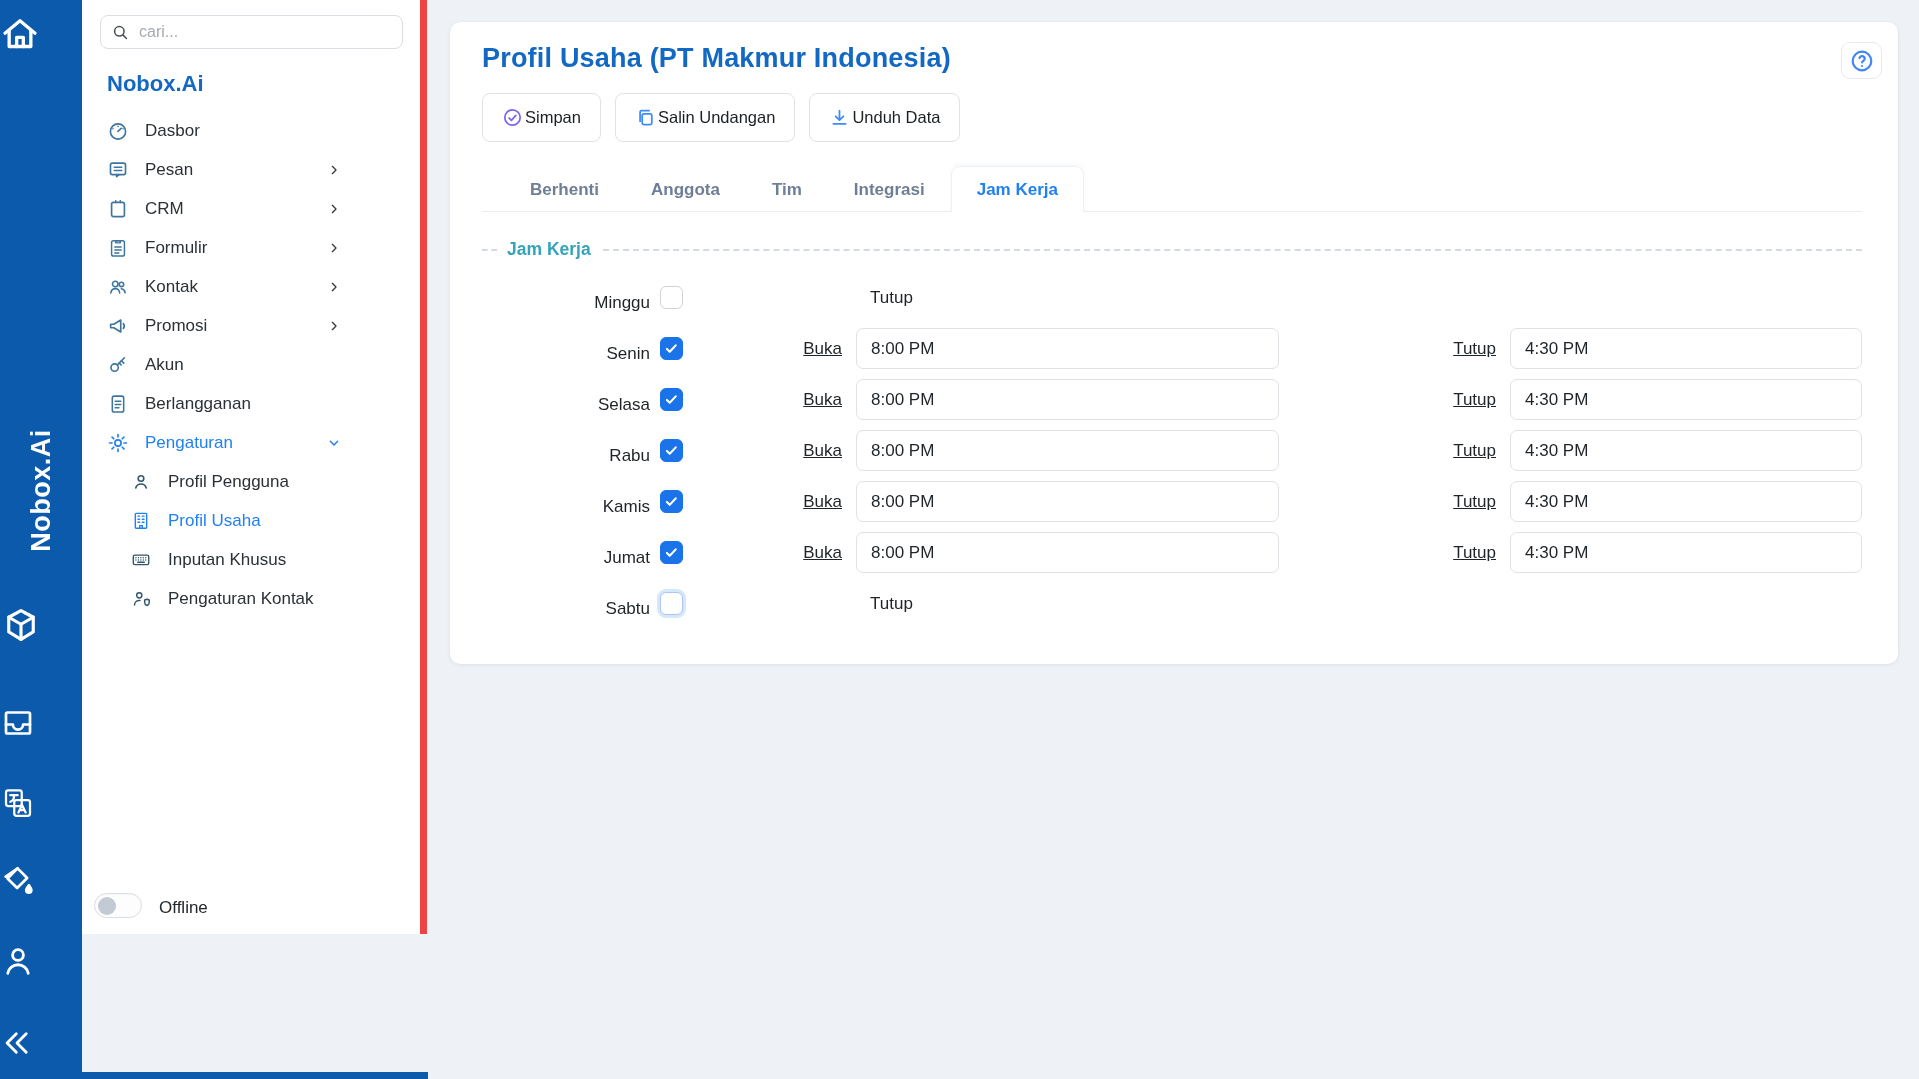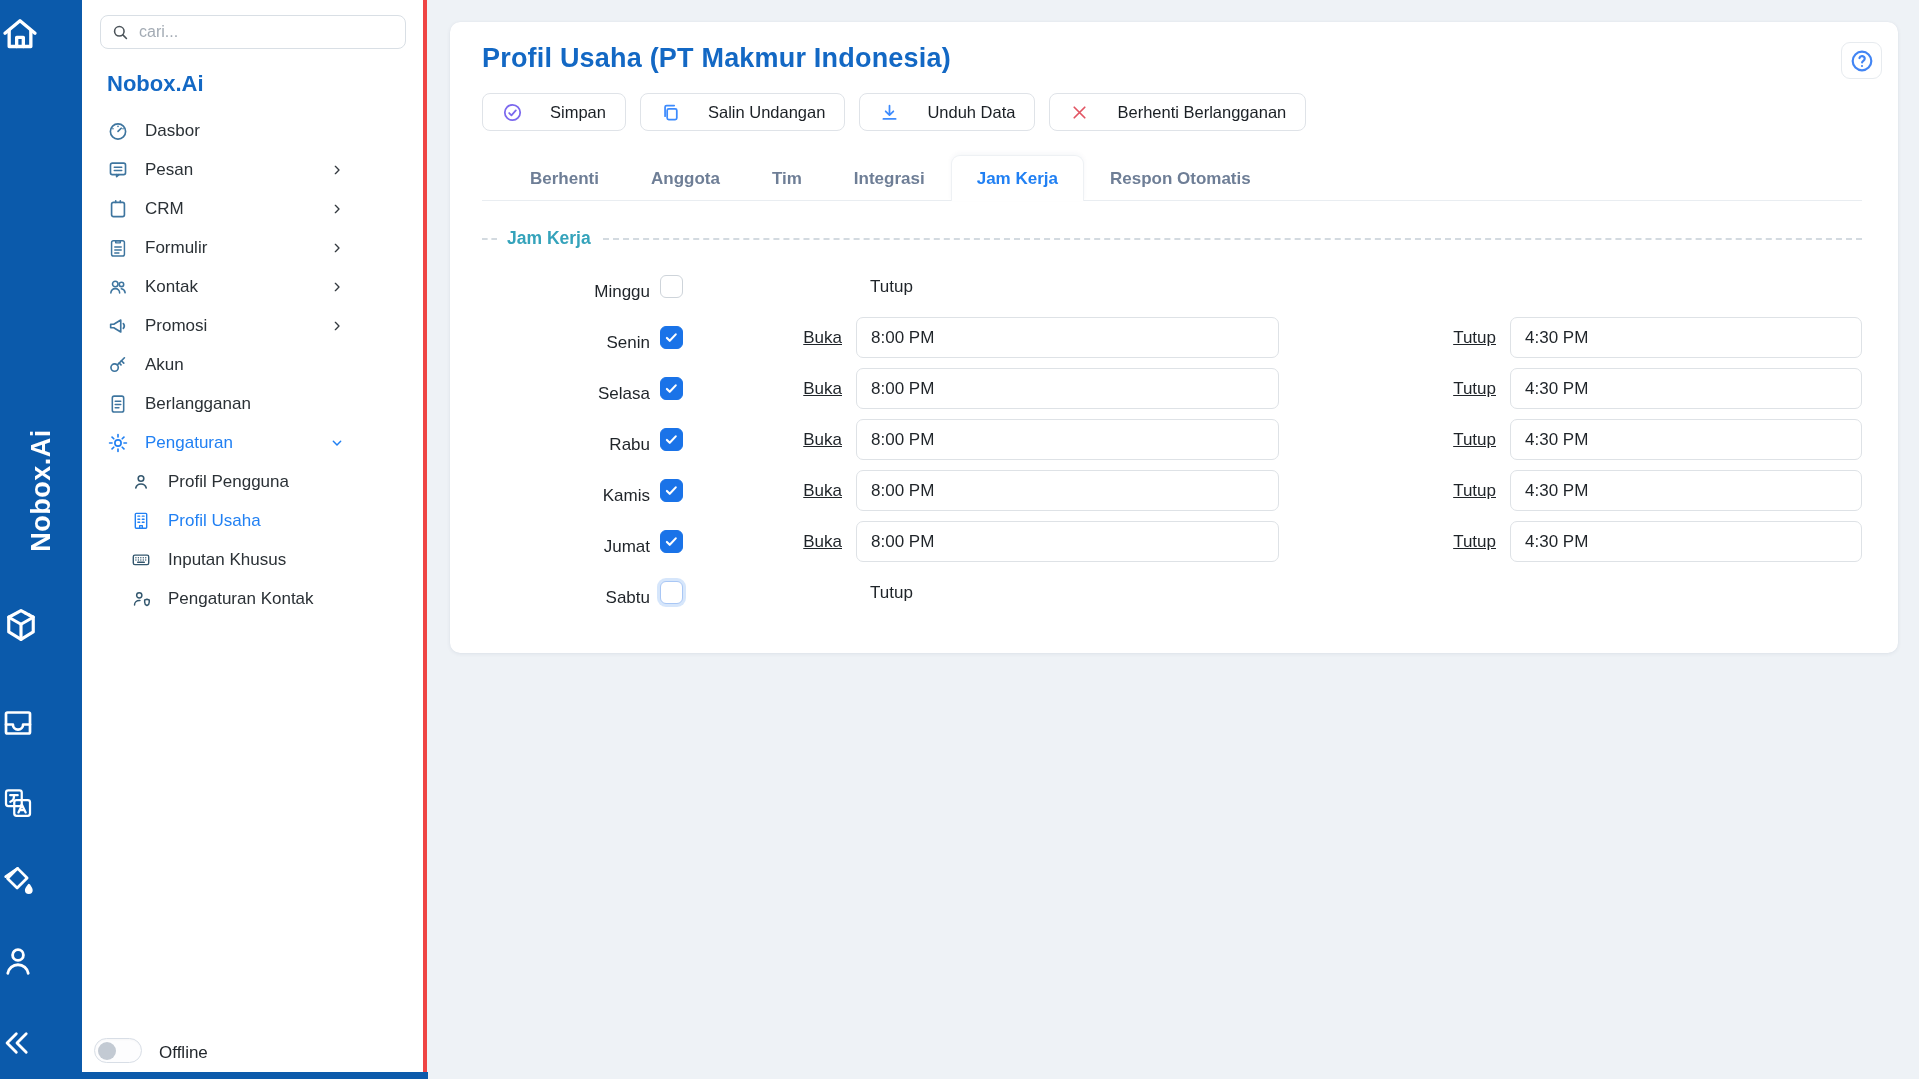--- a/index.html
+++ b/index.html
@@ -20,22 +20,22 @@
   .rail-brand {
     position:absolute; top:385px; left:0; width:82px; height:210px;
     display:flex; align-items:center; justify-content:center;
   }
   .rail-brand span {
     color:#fff; font-weight:700; font-size:27px; letter-spacing:0.5px;
     transform:rotate(-90deg); white-space:nowrap;
   }
   
   .sidebar {
-    width:345px; height:1079px; background:#ffffff; flex:0 0 345px; position:relative;
-    border-right:4px solid #ef4444; z-index:2; padding:15px 0 0 0;
+    width:345px; height:934px; background:#ffffff; flex:0 0 345px; position:relative;
+    border-right:7px solid #ef4444; z-index:2; padding:15px 0 0 0;
   }
   .search-wrap {
     margin:0 17px 0 18px; height:34px; border:1px solid #d9dfe5; border-radius:8px;
     display:flex; align-items:center; padding:0 10px; color:#4b5359; background:#fff;
   }
   .search-wrap input {
     border:none; outline:none; flex:1; font-size:16px; margin-left:9px;
     font-family:"Liberation Sans",sans-serif; color:#343a40;
   }
   .search-wrap input::placeholder { color:#a3abb4; }
@@ -69,22 +69,22 @@
     padding:21px 36px 30px 32px;
   }
   .page-title { color:#1368c4; font-size:27px; font-weight:700; letter-spacing:0.2px; }
   .help-btn {
     position:absolute; top:20px; right:16px; width:41px; height:37px; background:#fff;
     border:1px solid #e7ebef; border-radius:9px; display:flex; align-items:center; justify-content:center;
     cursor:pointer; color:#4285f4;
   }
   .actions { display:flex; gap:14px; margin-top:19px; }
   .btn {
-    height:38px; background:#fff; border:1px solid #dfe3e8; border-radius:8px;
-    display:inline-flex; align-items:center; padding:0 19px; gap:27px; cursor:pointer;
+    height:49px; background:#fff; border:1px solid #dfe3e8; border-radius:8px;
+    display:inline-flex; align-items:center; padding:0 19px; gap:2px; cursor:pointer;
     font-size:16.5px; color:#1b2025; font-family:"Liberation Sans",sans-serif;
   }
   .btn svg { flex:0 0 auto; }
   .tabs { display:flex; margin-top:23px; border-bottom:1px solid #e9edf1; padding-left:22px; }
   .tab {
     padding:13px 25px 12px; font-size:17px; font-weight:600; color:#6e7e96; cursor:pointer;
     border:1px solid transparent; border-bottom:none; position:relative; top:1px;
     border-radius:9px 9px 0 0; background:transparent;
   }
   .tab.active { color:#2180f3; background:#fff; border-color:#eef1f4; box-shadow:0 -2px 5px rgba(30,50,90,.04); }
@@ -377,36 +377,27 @@
         </button>
         <button class="btn">
           <span style="display: flex; color: rgb(61, 139, 253); width: 21px; height: 21px;">
             <svg viewBox="0 0 24 24" fill="none" stroke="currentColor" stroke-width="2" stroke-linecap="round" stroke-linejoin="round" width="100%" height="100%">
               <path d="M12 4.2v10.2M7.6 10.6 12 15l4.4-4.4"></path>
               <path d="M5 19.4h14"></path>
             </svg>
           </span>
           <span>Unduh Data</span>
         </button>
-        <button class="btn">
-          <span style="display: flex; color: rgb(226, 85, 99); width: 21px; height: 21px;">
-            <svg viewBox="0 0 24 24" fill="none" stroke="currentColor" stroke-width="2" stroke-linecap="round" stroke-linejoin="round" width="100%" height="100%">
-              <path d="M6 6l12 12M18 6 6 18"></path>
-            </svg>
-          </span>
-          <span>Berhenti Berlangganan</span>
-        </button>
       </div>
     <div class="tabs" id="tabs-row">
         <div class="tab">Berhenti</div>
         <div class="tab">Anggota</div>
         <div class="tab">Tim</div>
         <div class="tab">Integrasi</div>
         <div class="tab active">Jam Kerja</div>
-        <div class="tab">Respon Otomatis</div>
       </div>
     <div class="legend">
       <span class="dash-s"></span>
       <span class="legend-text">Jam Kerja</span>
       <span class="dash-l"></span>
     </div>
     <div class="schedule" id="schedule-rows">
         <div class="sch-row">
           <div class="day-label">Minggu</div>
           <div>

